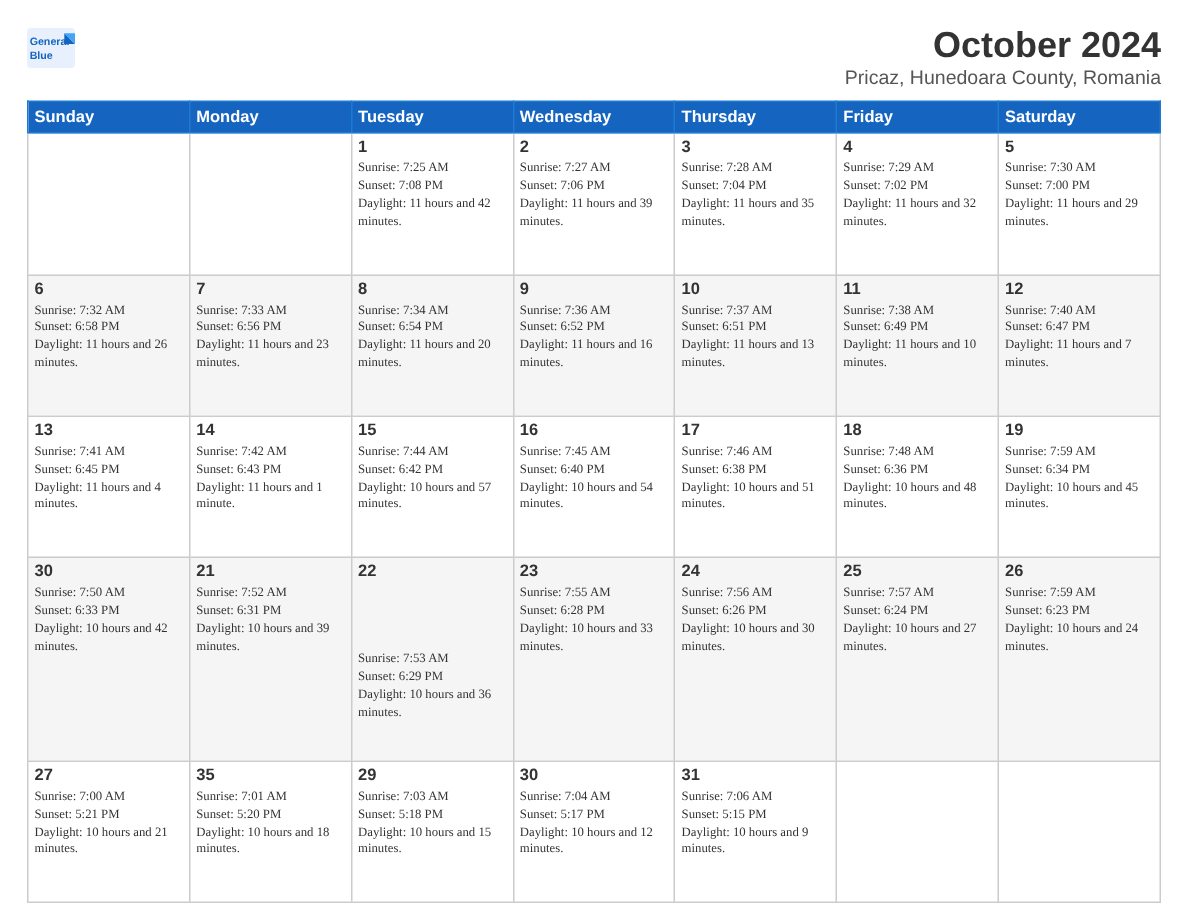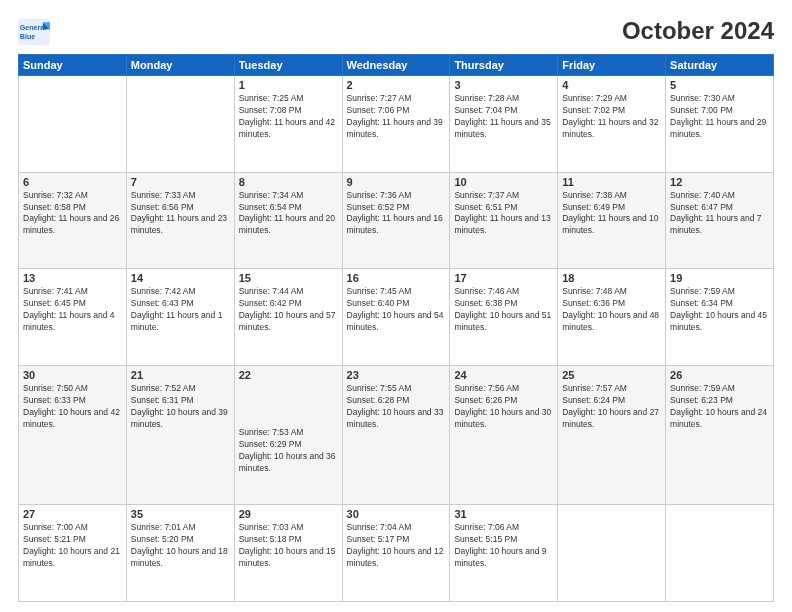--- a/index.html
+++ b/index.html
@@ -81,20 +81,21 @@
       font-size: 11px;
       font-weight: bold;
       color: #333;
       display: block;
       margin-bottom: 2px;
     }
     .day-detail {
       font-size: 8.5px;
       color: #333;
       line-height: 1.4;
+      font-family: Liberation Serif, serif;
     }
     .empty-cell {
       background-color: #f9f9f9;
     }
   </style>
 </head>
 <body>
 
 <div class="page">
   <div class="header">
@@ -102,20 +103,21 @@
       <svg class="logo-icon" viewBox="0 0 36 30" xmlns="http://www.w3.org/2000/svg">
         <rect x="0" y="0" width="36" height="30" rx="3" fill="#e8f0fe"></rect>
         <text x="2" y="13" font-size="8" font-weight="bold" fill="#1565c0">General</text>
         <text x="2" y="23" font-size="8" font-weight="bold" fill="#1565c0">Blue</text>
         <polygon points="28,4 36,12 28,12" fill="#1565c0"></polygon>
         <polygon points="28,4 36,4 36,12" fill="#42a5f5"></polygon>
       </svg>
     </div>
     <div class="title-block">
       <div class="month-title">October 2024</div>
+      <div class="location">Pricaz, Hunedoara County, Romania</div>
     </div>
   </div>
 
   <table class="calendar">
     <thead>
       <tr>
       <th>Sunday</th>
           <th>Monday</th>
           <th>Tuesday</th>
           <th>Wednesday</th>

